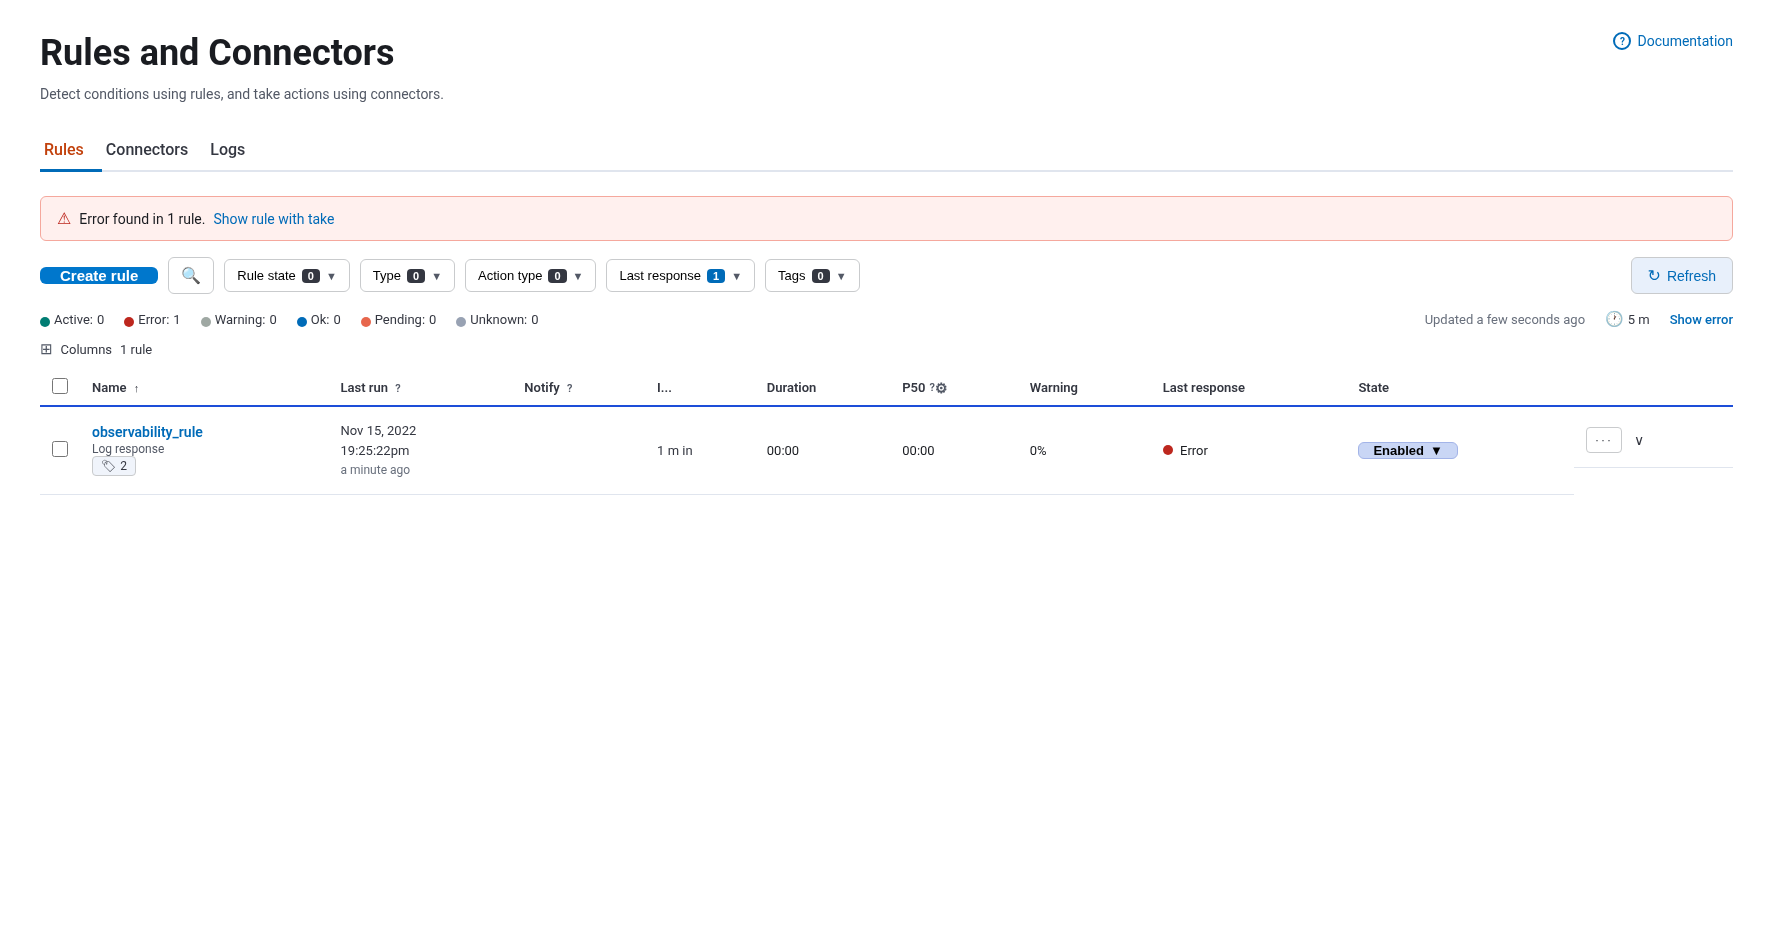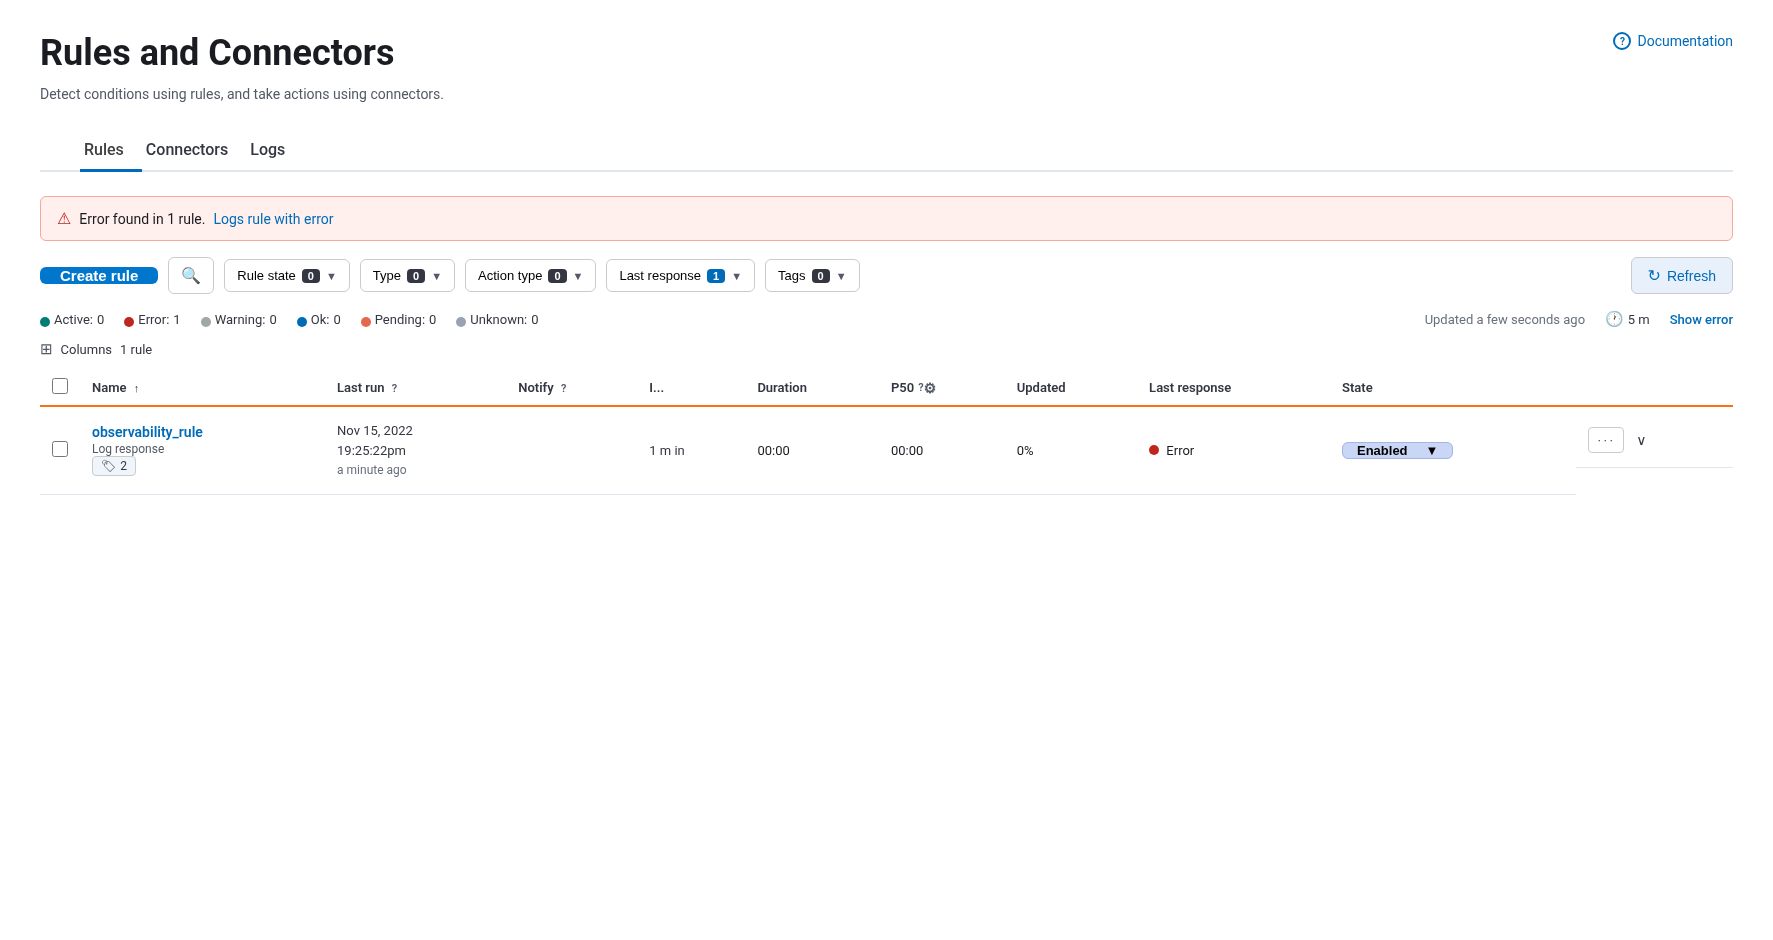--- a/index.html
+++ b/index.html
@@ -5,21 +5,21 @@
     * { box-sizing: border-box; margin: 0; padding: 0; }
     body { font-family: -apple-system, BlinkMacSystemFont, 'Segoe UI', Roboto, sans-serif; background: #fff; color: #1a1c21; font-size: 14px; }
     .page { padding: 32px 40px; max-width: 1773px; }
     .header { display: flex; justify-content: space-between; align-items: flex-start; margin-bottom: 12px; }
     .page-title { font-size: 36px; font-weight: 700; color: #1a1c21; }
     .doc-link { display: flex; align-items: center; gap: 6px; color: #006bb8; font-size: 14px; text-decoration: none; cursor: pointer; }
     .doc-icon { width: 18px; height: 18px; border: 2px solid #006bb8; border-radius: 50%; display: inline-flex; align-items: center; justify-content: center; font-size: 10px; font-weight: bold; color: #006bb8; }
     .subtitle { color: #535966; font-size: 14px; margin-bottom: 28px; }
     .tabs { display: flex; gap: 0; border-bottom: 2px solid #e0e5ee; margin-bottom: 24px; }
     .tab { padding: 10px 18px 10px 4px; font-size: 16px; font-weight: 500; cursor: pointer; color: #343741; border-bottom: 3px solid transparent; margin-bottom: -2px; }
-    .tab.active { color: #404040; border-bottom: 3px solid #006bb8; margin-left: 40px; }
+    .tab.active { color: #c2410c; border-bottom: 3px solid #006bb8; }
     .error-banner { background: #fff0ee; border: 1px solid #f5a89d; border-radius: 6px; padding: 12px 16px; margin-bottom: 16px; display: flex; align-items: center; gap: 8px; font-size: 14px; }
     .error-banner .warn-icon { color: #bd271e; font-size: 16px; }
     .error-banner .link { color: #006bb8; cursor: pointer; text-decoration: none; }
     .toolbar { display: flex; align-items: center; gap: 10px; margin-bottom: 16px; flex-wrap: wrap; }
     .create-rule-btn { background: #0077cc; color: #fff; border: none; border-radius: 6px; padding: 0 20px; font-size: 15px; font-weight: 600; cursor: pointer; white-space: nowrap; }
     .search-box { border: 1px solid #c9cbcd; border-radius: 6px; padding: 8px 12px; display: flex; align-items: center; gap: 6px; cursor: pointer; }
     .search-icon { color: #535966; font-size: 16px; }
     .filter-btn { border: 1px solid #c9cbcd; border-radius: 6px; padding: 8px 12px; background: #fff; display: flex; align-items: center; gap: 6px; cursor: pointer; font-size: 13px; white-space: nowrap; }
     .filter-badge { background: #343741; color: #fff; border-radius: 4px; padding: 1px 6px; font-size: 11px; font-weight: 600; }
     .filter-badge.blue { background: #006bb8; }
@@ -35,32 +35,32 @@
     .dot-blue { background: #006bb8; }
     .dot-pink { background: #e7664c; }
     .dot-gray { background: #98a2b3; }
     .updated-text { color: #69707d; margin-left: auto; font-size: 13px; }
     .time-badge { display: flex; align-items: center; gap: 4px; color: #343741; }
     .clock-icon { font-size: 15px; }
     .show-error-link { color: #006bb8; cursor: pointer; font-size: 13px; font-weight: 500; }
     .columns-row { display: flex; align-items: center; gap: 8px; font-size: 13px; color: #343741; margin-bottom: 12px; }
     .columns-icon { font-size: 15px; color: #535966; }
     .table { width: 100%; border-collapse: collapse; }
-    .table th { text-align: left; padding: 8px 12px; font-size: 13px; font-weight: 600; color: #343741; border-bottom: 2px solid #f97316; background: #fff; }
+    .table th { text-align: left; padding: 8px 12px; font-size: 13px; font-weight: 600; color: #343741; border-bottom: 2px solid #1d4ed8; background: #fff; }
     .table td { padding: 14px 12px; border-bottom: 1px solid #e0e5ee; vertical-align: middle; font-size: 13px; }
     .table th .sort-icon { margin-left: 4px; font-size: 11px; }
     .table th .help-icon { margin-left: 4px; font-size: 11px; color: #535966; }
     .checkbox { width: 16px; height: 16px; border: 1px solid #adb5bd; border-radius: 3px; cursor: pointer; }
     .rule-name-link { color: #006bb8; font-weight: 600; cursor: pointer; text-decoration: none; font-size: 14px; }
     .rule-type { color: #535966; font-size: 12px; margin-top: 2px; }
     .tag-badge { display: inline-flex; align-items: center; gap: 4px; background: #f0f4fb; border: 1px solid #c9cbcd; border-radius: 4px; padding: 2px 8px; font-size: 12px; color: #343741; }
     .last-run { color: #343741; font-size: 13px; line-height: 1.5; }
     .ago { color: #69707d; font-size: 12px; }
     .interval { color: #343741; }
-    .enabled-btn { background: #c9d6f5; border: 1px solid #a3b4e8; border-radius: 6px; padding: 0 14px; display: flex; align-items: center; gap: 18px; cursor: pointer; font-size: 13px; font-weight: 600; }
+    .enabled-btn { background: #c9d6f5; border: 1px solid #a3b4e8; border-radius: 6px; padding: 0 14px; display: flex; align-items: center; gap: 6px; cursor: pointer; font-size: 13px; font-weight: 600; }
     .actions-btn { border: 1px solid #c9cbcd; border-radius: 4px; padding: 5px 8px; background: #fff; cursor: pointer; font-size: 12px; color: #343741; letter-spacing: 2px; }
     .expand-btn { border: none; background: none; cursor: pointer; font-size: 14px; color: #343741; padding: 4px; }
     .error-dot { width: 10px; height: 10px; border-radius: 50%; background: #bd271e; display: inline-block; margin-right: 4px; }
     .p50-cell { display: flex; align-items: center; }
     .gear-icon { font-size: 14px; color: #535966; }
   </style>
 </head>
 <body>
 
 <div class="page">
@@ -76,21 +76,21 @@
 
   <div class="tabs">
     <div class="tab active">Rules</div>
     <div class="tab">Connectors</div>
     <div class="tab">Logs</div>
   </div>
 
   <div class="error-banner">
     <span class="warn-icon">⚠</span>
     <span>Error found in 1 rule.</span>
-    <a class="link">Logs rule with error</a>
+    <a class="link">Show rule with take</a>
   </div>
 
   <div class="toolbar">
     <button class="create-rule-btn">Create rule</button>
     <div class="search-box">
       <span class="search-icon">🔍</span>
     </div>
     <button class="filter-btn">
       <span>Rule state</span>
       <span class="filter-badge">0</span>
@@ -190,21 +190,21 @@
           <span>Duration</span>
         </th>
         <th>
           <span class="p50-cell">
             <span>P50</span>
             <span class="help-icon">?</span>
             <span class="gear-icon">⚙</span>
           </span>
         </th>
         <th>
-          <span>Updated</span>
+          <span>Warning</span>
         </th>
         <th>
           <span>Last response</span>
         </th>
         <th>
           <span>State</span>
         </th>
         <th></th>
       </tr>
     </thead>

